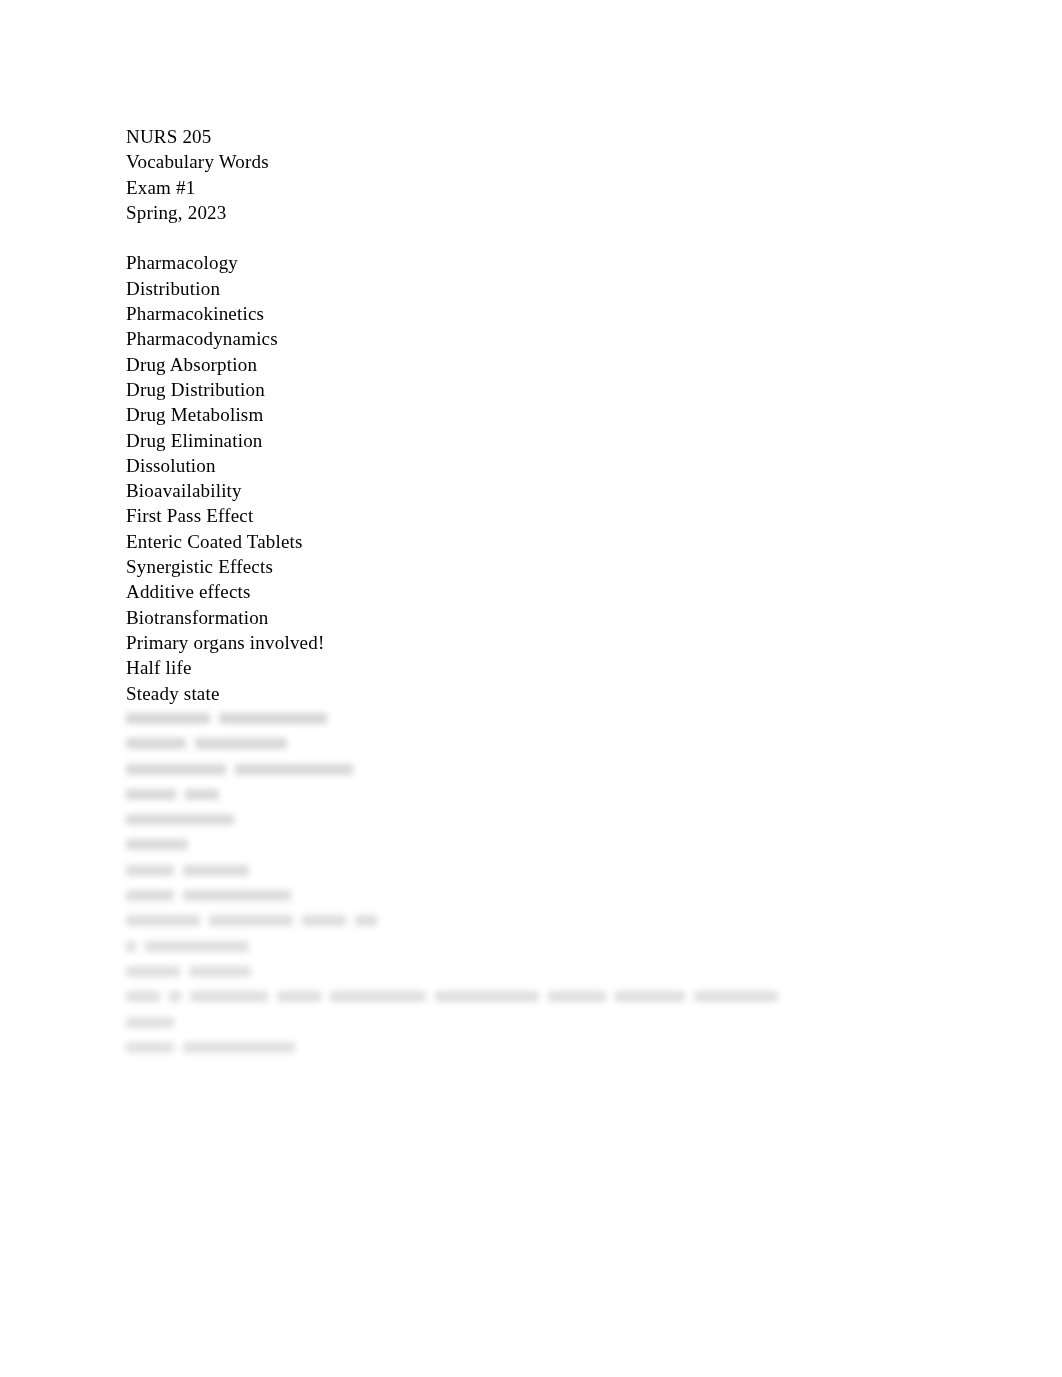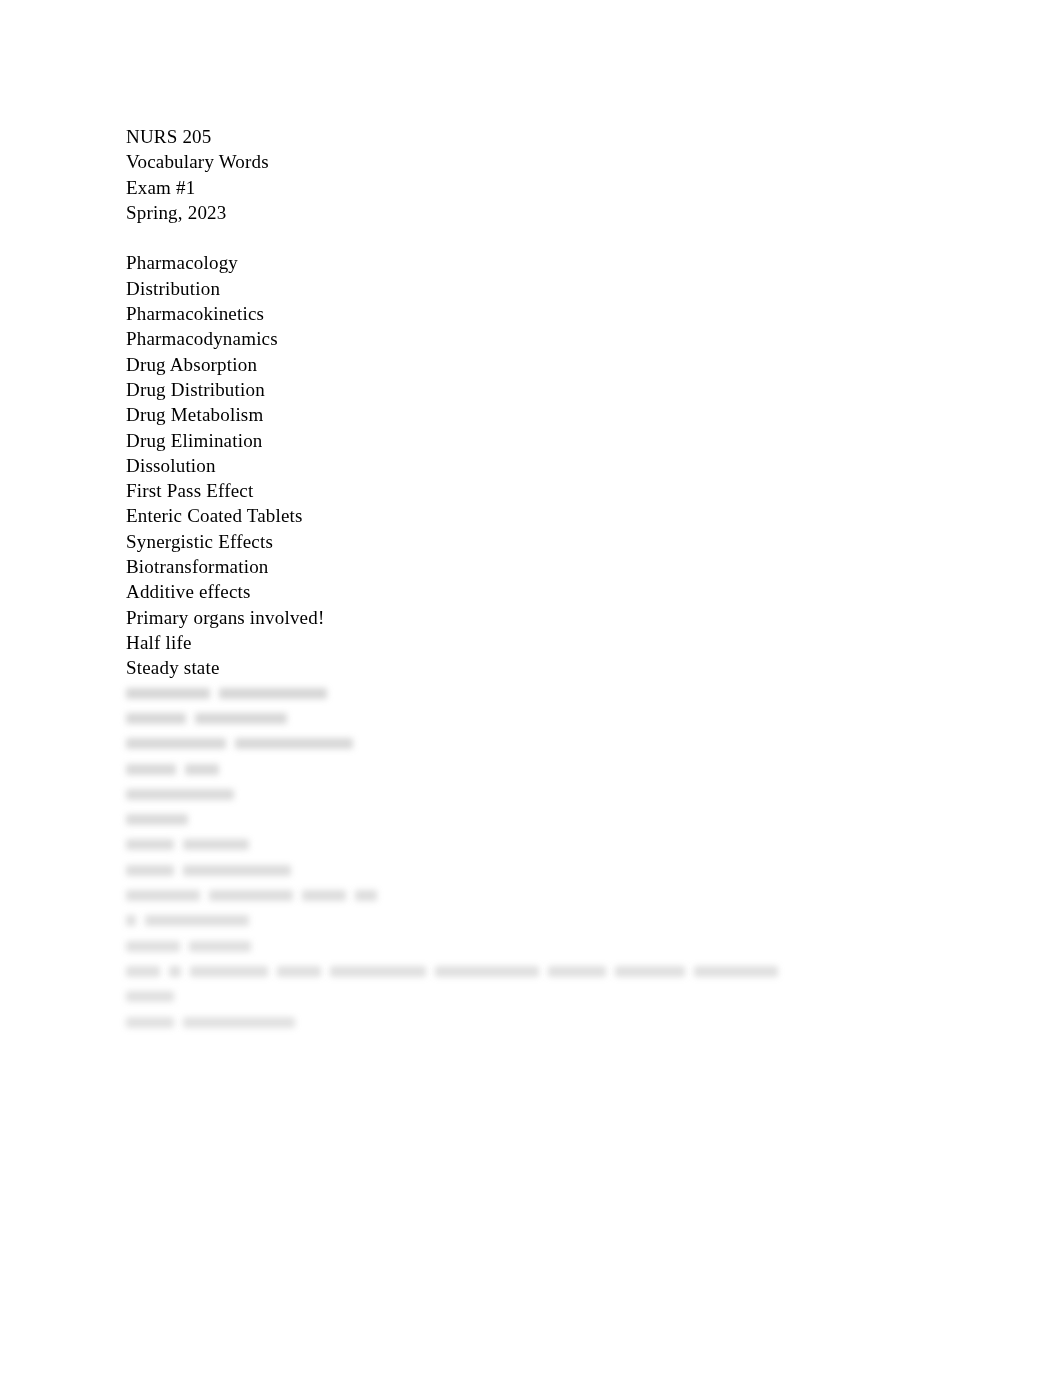--- a/index.html
+++ b/index.html
@@ -70,25 +70,26 @@
 
     <div class="line">Pharmacology</div>
     <div class="line">Distribution</div>
     <div class="line">Pharmacokinetics</div>
     <div class="line">Pharmacodynamics</div>
     <div class="line">Drug Absorption</div>
     <div class="line">Drug Distribution</div>
     <div class="line">Drug Metabolism</div>
     <div class="line">Drug Elimination</div>
     <div class="line">Dissolution</div>
+    <div class="line">Bioavailability</div>
     <div class="line">First Pass Effect</div>
     <div class="line">Enteric Coated Tablets</div>
     <div class="line">Synergistic Effects</div>
+    <div class="line">Additive effects</div>
     <div class="line">Biotransformation</div>
-    <div class="line">Additive effects</div>
     <div class="line">Primary organs involved!</div>
     <div class="line">Half life</div>
     <div class="line">Steady state</div>
 
     <div class="line blurred" style="filter: none; opacity: 1; display: flex; align-items: center; gap: 0px;"><span style="display: inline-block; width: 84px; height: 11px; margin-right: 9px; border-radius: 2px; background: rgba(120, 120, 120, 0.3); filter: blur(3.2px);"></span><span style="display: inline-block; width: 108px; height: 11px; margin-right: 9px; border-radius: 2px; background: rgba(120, 120, 120, 0.3); filter: blur(3.2px);"></span></div>
     <div class="line blurred" style="filter: none; opacity: 1; display: flex; align-items: center; gap: 0px;"><span style="display: inline-block; width: 60px; height: 11px; margin-right: 9px; border-radius: 2px; background: rgba(120, 120, 120, 0.294); filter: blur(3.2px);"></span><span style="display: inline-block; width: 92px; height: 11px; margin-right: 9px; border-radius: 2px; background: rgba(120, 120, 120, 0.294); filter: blur(3.2px);"></span></div>
     <div class="line blurred" style="filter: none; opacity: 1; display: flex; align-items: center; gap: 0px;"><span style="display: inline-block; width: 100px; height: 11px; margin-right: 9px; border-radius: 2px; background: rgba(120, 120, 120, 0.286); filter: blur(3.2px);"></span><span style="display: inline-block; width: 118px; height: 11px; margin-right: 9px; border-radius: 2px; background: rgba(120, 120, 120, 0.286); filter: blur(3.2px);"></span></div>
     <div class="line blurred" style="filter: none; opacity: 1; display: flex; align-items: center; gap: 0px;"><span style="display: inline-block; width: 50px; height: 11px; margin-right: 9px; border-radius: 2px; background: rgba(120, 120, 120, 0.282); filter: blur(3.2px);"></span><span style="display: inline-block; width: 34px; height: 11px; margin-right: 9px; border-radius: 2px; background: rgba(120, 120, 120, 0.282); filter: blur(3.2px);"></span></div>
     <div class="line blurred" style="filter: none; opacity: 1; display: flex; align-items: center; gap: 0px;"><span style="display: inline-block; width: 108px; height: 11px; margin-right: 9px; border-radius: 2px; background: rgba(120, 120, 120, 0.275); filter: blur(3.2px);"></span></div>
     <div class="line blurred" style="filter: none; opacity: 1; display: flex; align-items: center; gap: 0px;"><span style="display: inline-block; width: 62px; height: 11px; margin-right: 9px; border-radius: 2px; background: rgba(120, 120, 120, 0.27); filter: blur(3.2px);"></span></div>

